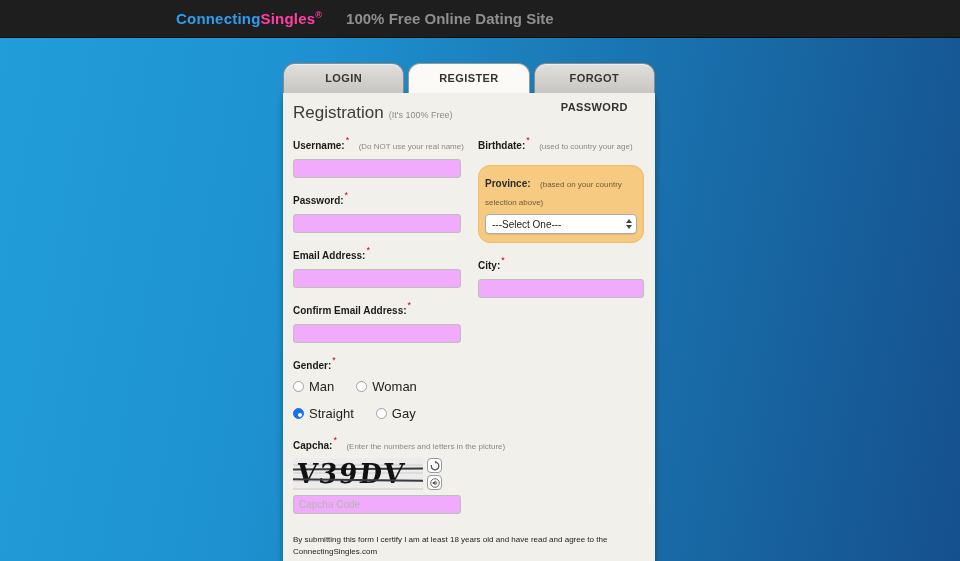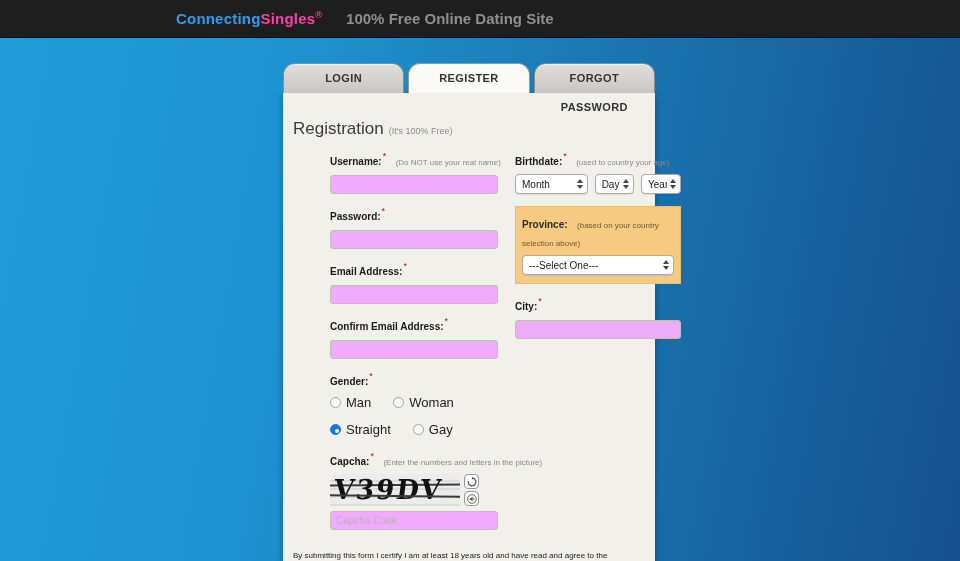--- a/index.html
+++ b/index.html
@@ -33,24 +33,24 @@
   }
   .tab.active {
     background:#fbfaf6; box-shadow:none; border-color:#98988f;
   }
   .panel-body {
     position:relative; z-index:1;
     background:#f1f0ea; border-radius:0 0 5px 5px;
     box-shadow:0 2px 6px rgba(0,0,0,.35);
     padding:8px 10px 16px 10px; min-height:450px;
   }
-  .form-title { font-size:17px; color:#3c3c3c; margin:18px 0 12px 0; font-weight:normal; }
+  .form-title { font-size:17px; color:#3c3c3c; margin:2px 0 12px 0; font-weight:normal; }
   .form-title .hint { font-size:9px; color:#8a8a8a; margin-left:5px; font-weight:normal; }
 
-  .columns { display:flex; gap:17px;margin-left:37px; }
+  .columns { display:flex; gap:17px; }
   .col-left  { width:168px; }
   .col-right { width:166px; }
 
   .group { margin-bottom:12px; }
   .lbl { font-size:10px; font-weight:bold; color:#1a1a1a; }
   .req { color:#cc0000; font-size:9px; vertical-align:top; margin-left:1px; }
   .hint { font-size:8px; color:#888; margin-left:5px; font-weight:normal; }
   .lblrow { margin-bottom:5px; white-space:nowrap; }
 
   input.txt {
@@ -71,21 +71,21 @@
   .arrows i { display:block; width:0; height:0; border-left:3px solid transparent; border-right:3px solid transparent; }
   .arrows i.up   { border-bottom:4px solid #444; }
   .arrows i.down { border-top:4px solid #444; }
 
   .bd-row { display:flex; gap:7px; }
   .bd-row .sel-month { width:74px; }
   .bd-row .sel-day   { width:40px; }
   .bd-row .sel-year  { width:40px; }
 
   .province-box {
-    background:#f6ca80; border:1px solid #eebc6a; border-radius:0;
+    background:#f6ca80; border:1px solid #eebc6a; border-radius:12px;
     padding:7px 6px 8px 6px; margin-bottom:12px;
   }
   .province-box .lbl { color:#2b2b2b; }
   .province-box .hint { color:#6b5b3a; }
   .province-box .sel { margin-top:5px; }
 
   
   .radio-row { display:flex; align-items:center; margin-top:6px; }
   .radio { display:flex; align-items:center; cursor:pointer; margin-right:22px; }
   .rdot {
@@ -243,43 +243,20 @@
 
       </div>
 
       <div class="col-right">
 
         <div class="group">
           <div class="lblrow">
             <span class="lbl">Birthdate:</span><span class="req">*</span>
             <span class="hint">(used to country your age)</span>
           </div>
-          <div class="bd-row">
-            <div class="sel sel-month">
-              <span class="val">Month</span>
-              <span class="arrows">
-                  <i class="up"></i>
-                  <i class="down"></i>
-                </span>
-            </div>
-            <div class="sel sel-day">
-              <span class="val">Day</span>
-              <span class="arrows">
-                  <i class="up"></i>
-                  <i class="down"></i>
-                </span>
-            </div>
-            <div class="sel sel-year">
-              <span class="val">Year</span>
-              <span class="arrows">
-                  <i class="up"></i>
-                  <i class="down"></i>
-                </span>
-            </div>
-          </div>
         </div>
 
 
         <div class="province-box">
           <div>
             <span class="lbl">Province:</span>
             <span class="hint">(based on your country selection above)</span>
           </div>
           <div class="sel">
             <span class="val">---Select One---</span>

